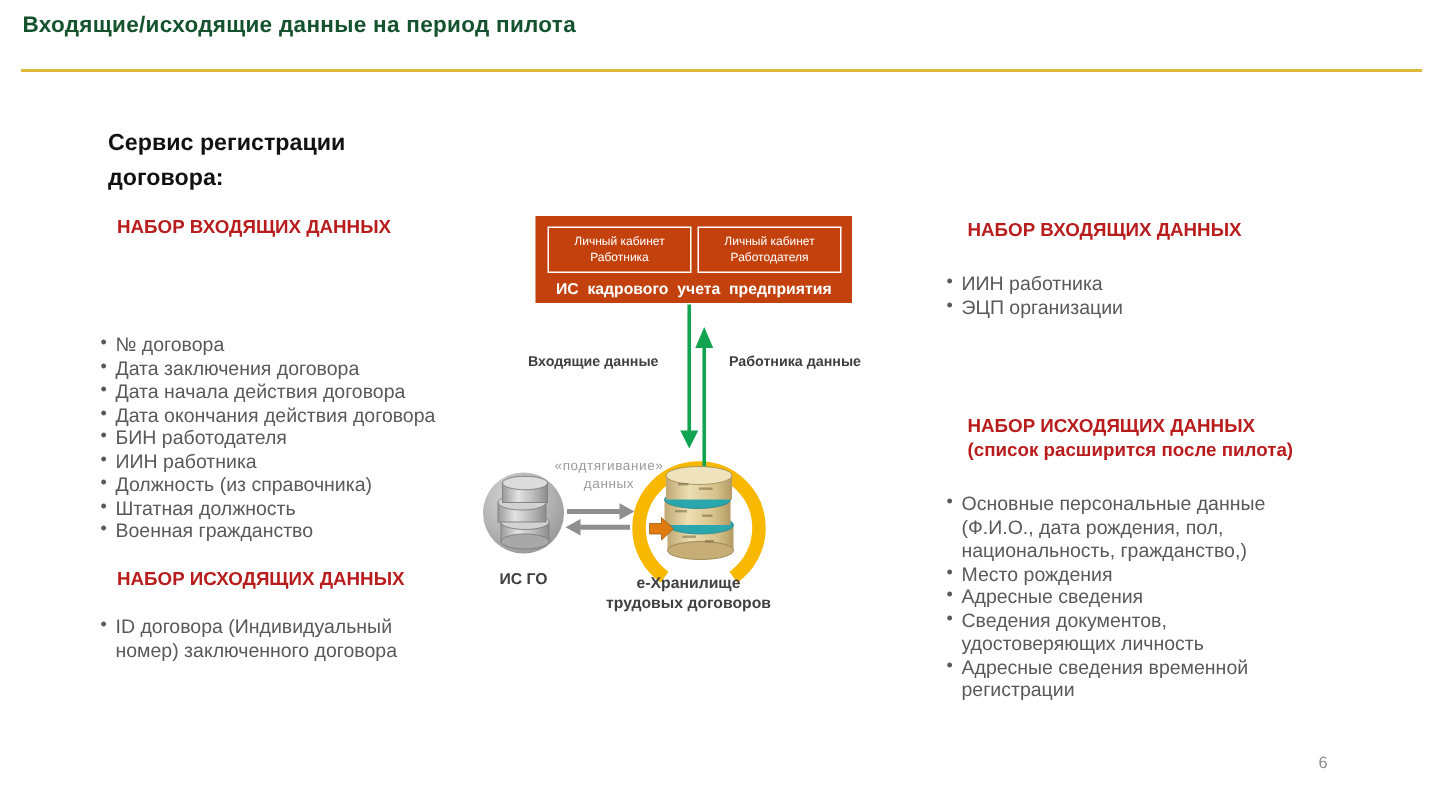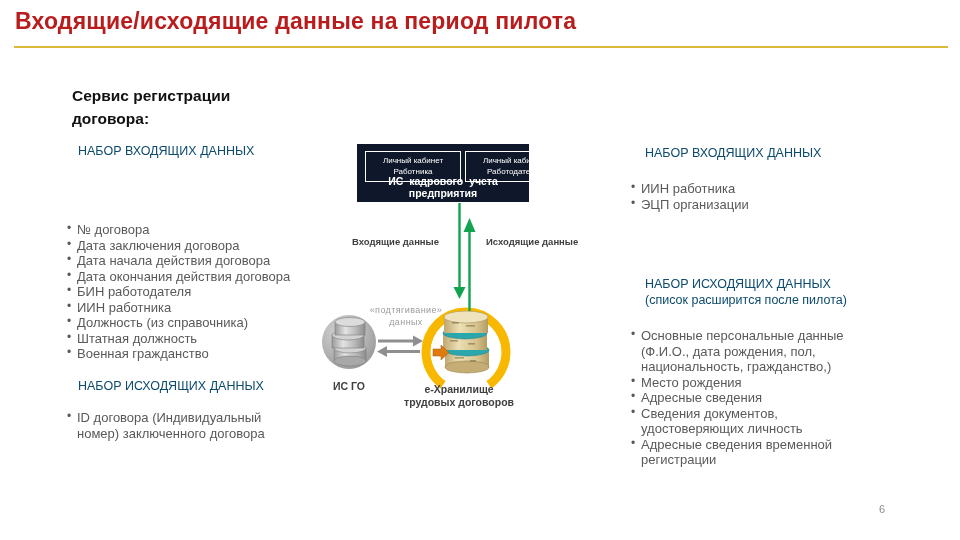--- a/index.html
+++ b/index.html
@@ -5,33 +5,33 @@
   * { margin:0; padding:0; box-sizing:border-box; }
   html,body { background:#e9e9e9; }
   body { font-family:"Liberation Sans", sans-serif; }
   .slide {
     position:relative; width:960px; height:540px; background:#ffffff;
     overflow:hidden; margin:0 auto;
   }
   
   .title {
     position:absolute; left:15px; top:8px; width:700px;
-    font-size:23px; font-weight:bold; color:#b91c1c; letter-spacing:.2px;
+    font-size:15px; font-weight:bold; color:#14532d; letter-spacing:.2px;
   }
   .rule {
     position:absolute; left:14px; top:46px; width:934px; height:0;
     border-top:2px solid #DDB93B;
   }
   
   .col-heading {
     position:absolute; font-size:15.5px; font-weight:bold; color:#111111;
     line-height:23px;
   }
   .orange-heading {
-    position:absolute; font-size:12.5px; font-weight:normal; color:#0c4a6e;
+    position:absolute; font-size:12.5px; font-weight:bold; color:#b91c1c;
     line-height:15.5px;
   }
   .ws { white-space:pre-line; }
   ul.blist { position:absolute; list-style:none; }
   ul.blist li {
     position:relative; padding-left:10px;
     font-size:13px; line-height:15.5px; color:#595959;
   }
   ul.blist li::before {
     content:"\2022"; position:absolute; left:0; top:-1px; font-size:12px; color:#595959;
@@ -41,22 +41,22 @@
   #left-in-list   { left:67px;  top:174px; width:225px;margin-top:48px; }
   #left-out-h     { left:78px;  top:379px; }
   #left-out-list  { left:67px;  top:410px; width:225px; }
   #right-heading  { left:632px; top:84px;  width:215px; }
   #right-in-h     { left:645px; top:146px; }
   #right-in-list  { left:631px; top:181px; width:220px; }
   #right-out-h    { left:645px; top:277px; width:250px; }
   #right-out-list { left:631px; top:328px; width:245px; }
   
   .green-box {
-    position:absolute; left:357px; top:144px; width:172px; height:58px;
-    background:#0f172a;
+    position:absolute; left:357px; top:144px; width:211px; height:58px;
+    background:#c2410c;
   }
   .cab {
     position:absolute; top:7px; width:96px; height:31px;
     border:1px solid #ffffff; color:#ffffff; font-size:8px; line-height:10.5px;
     text-align:center; padding-top:4px; white-space:pre-line;
   }
   #cab-worker   { left:8px; }
   #cab-employer { left:108px; }
   .sys-label {
     position:absolute; left:0; bottom:3px; width:100%; text-align:center;
@@ -196,21 +196,21 @@
 
   <div class="green-box">
     <div class="cab" id="cab-worker">Личный кабинет
 Работника</div>
     <div class="cab" id="cab-employer">Личный кабинет
 Работодателя</div>
     <div class="sys-label">ИС кадрового учета предприятия</div>
   </div>
 
   <div class="arrow-label" id="incoming-label">Входящие данные</div>
-  <div class="arrow-label" id="outgoing-label">Исходящие данные</div>
+  <div class="arrow-label" id="outgoing-label">Работника данные</div>
   <div id="pull-label" class="ws">«подтягивание»
 данных</div>
   <div class="db-label" id="gov-label">ИС ГО</div>
   <div class="db-label ws" id="storage-label">е-Хранилище
 трудовых договоров</div>
 
   <div class="page-number">6</div>
 </div>
 
 </body></html>

